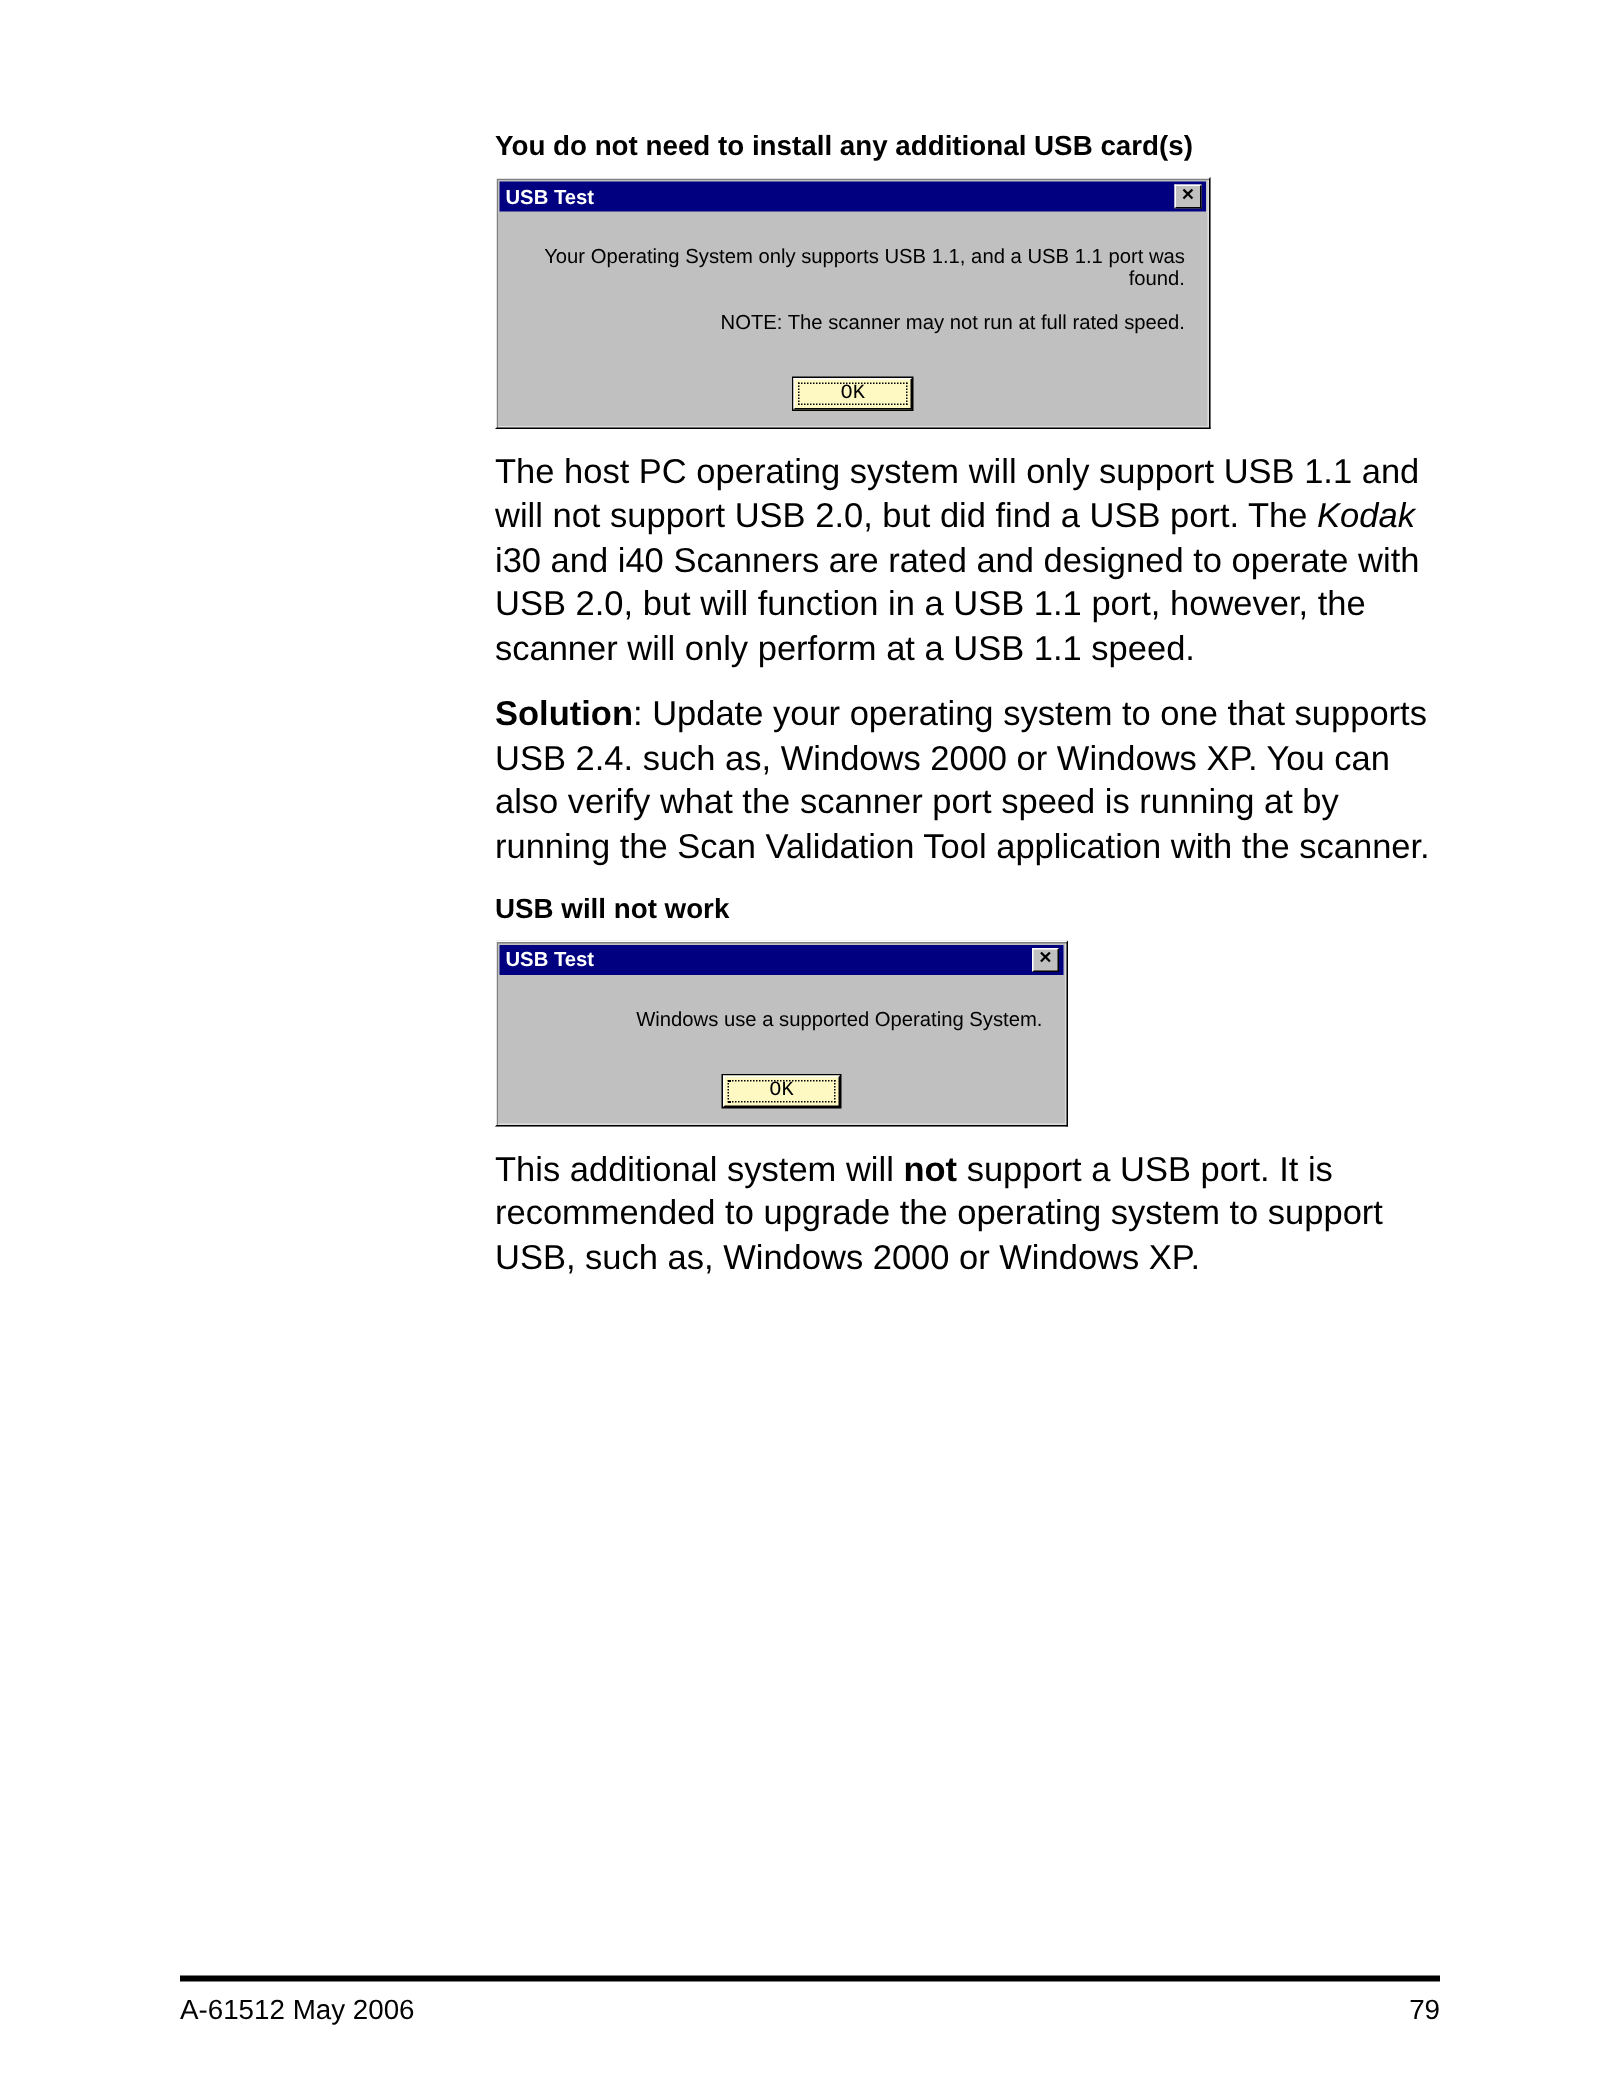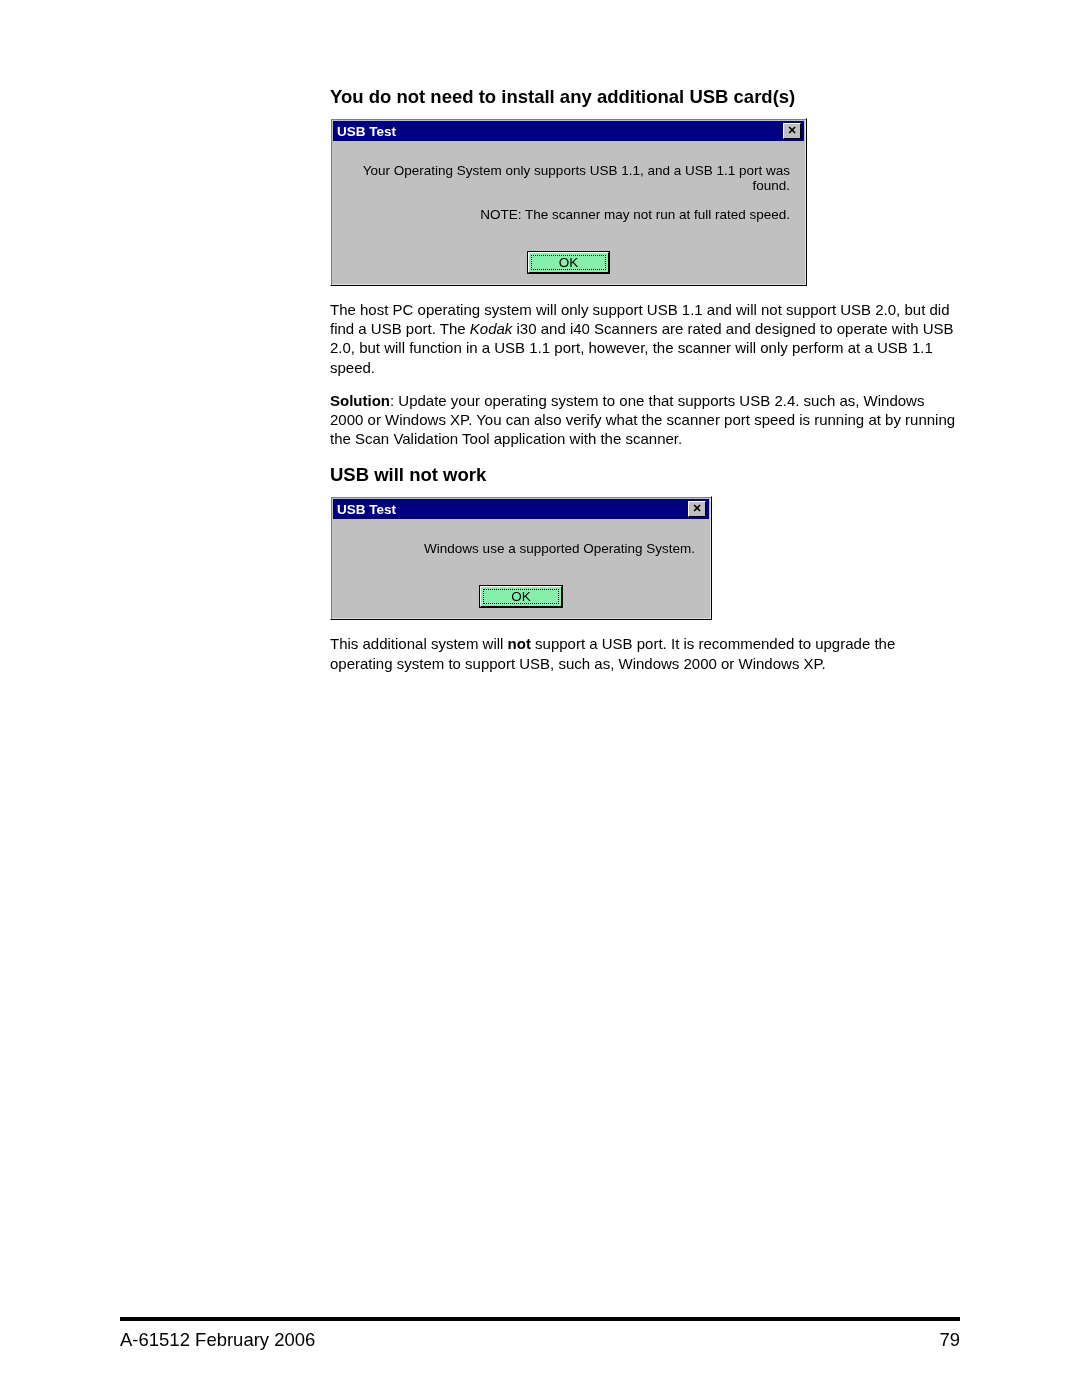--- a/index.html
+++ b/index.html
@@ -15,21 +15,21 @@
   .page {
     padding: 70px 120px 0 330px;
     box-sizing: border-box;
   }
   .heading {
     font-weight: bold;
     font-size: 18.5px;
     margin: 16px 0 10px 0;
   }
   .body-text {
-    font-size: 15px;
+    font-size: 23px;
     line-height: 1.28;
     margin: 14px 0;
   }
 
   
   .win-dialog {
     background: #c0c0c0;
     border-top: 1px solid #fff;
     border-left: 1px solid #fff;
     border-right: 1px solid #000;
@@ -73,30 +73,30 @@
   }
   .win-body p {
     margin: 0 0 14px 0;
   }
   .win-btn-row {
     text-align: center;
     padding-bottom: 12px;
   }
   .win-button {
     display: inline-block;
-    background: #86efac;
+    background: #fef9c3;
     border-top: 1px solid #fff;
     border-left: 1px solid #fff;
     border-right: 1px solid #000;
     border-bottom: 1px solid #000;
     padding: 2px 30px;
     outline: 1px dotted #000;
     outline-offset: -4px;
     box-shadow: 0 0 0 1px #000;
-    font-family: Liberation Sans, sans-serif;
+    font-family: Liberation Mono, monospace;
     font-size: 13.5px;
   }
 
   .dialog1 { width: 475px; }
   .dialog2 { width: 380px; }
 
   .footer {
     position: absolute;
     bottom: 46px;
     left: 120px;
@@ -159,16 +159,16 @@
 
   <p class="body-text">
     <span>This additional system will </span><b>not</b><span> support a USB port. It is recommended to upgrade the operating system to support USB, such as, Windows 2000 or Windows XP.</span>
   </p>
 
 </div>
 
 <div class="footer">
   <hr class="footer-rule">
   <div class="footer-row">
-    <span>A-61512   February 2006</span>
+    <span>A-61512   May 2006</span>
     <span>79</span>
   </div>
 </div>
 
 </body></html>

